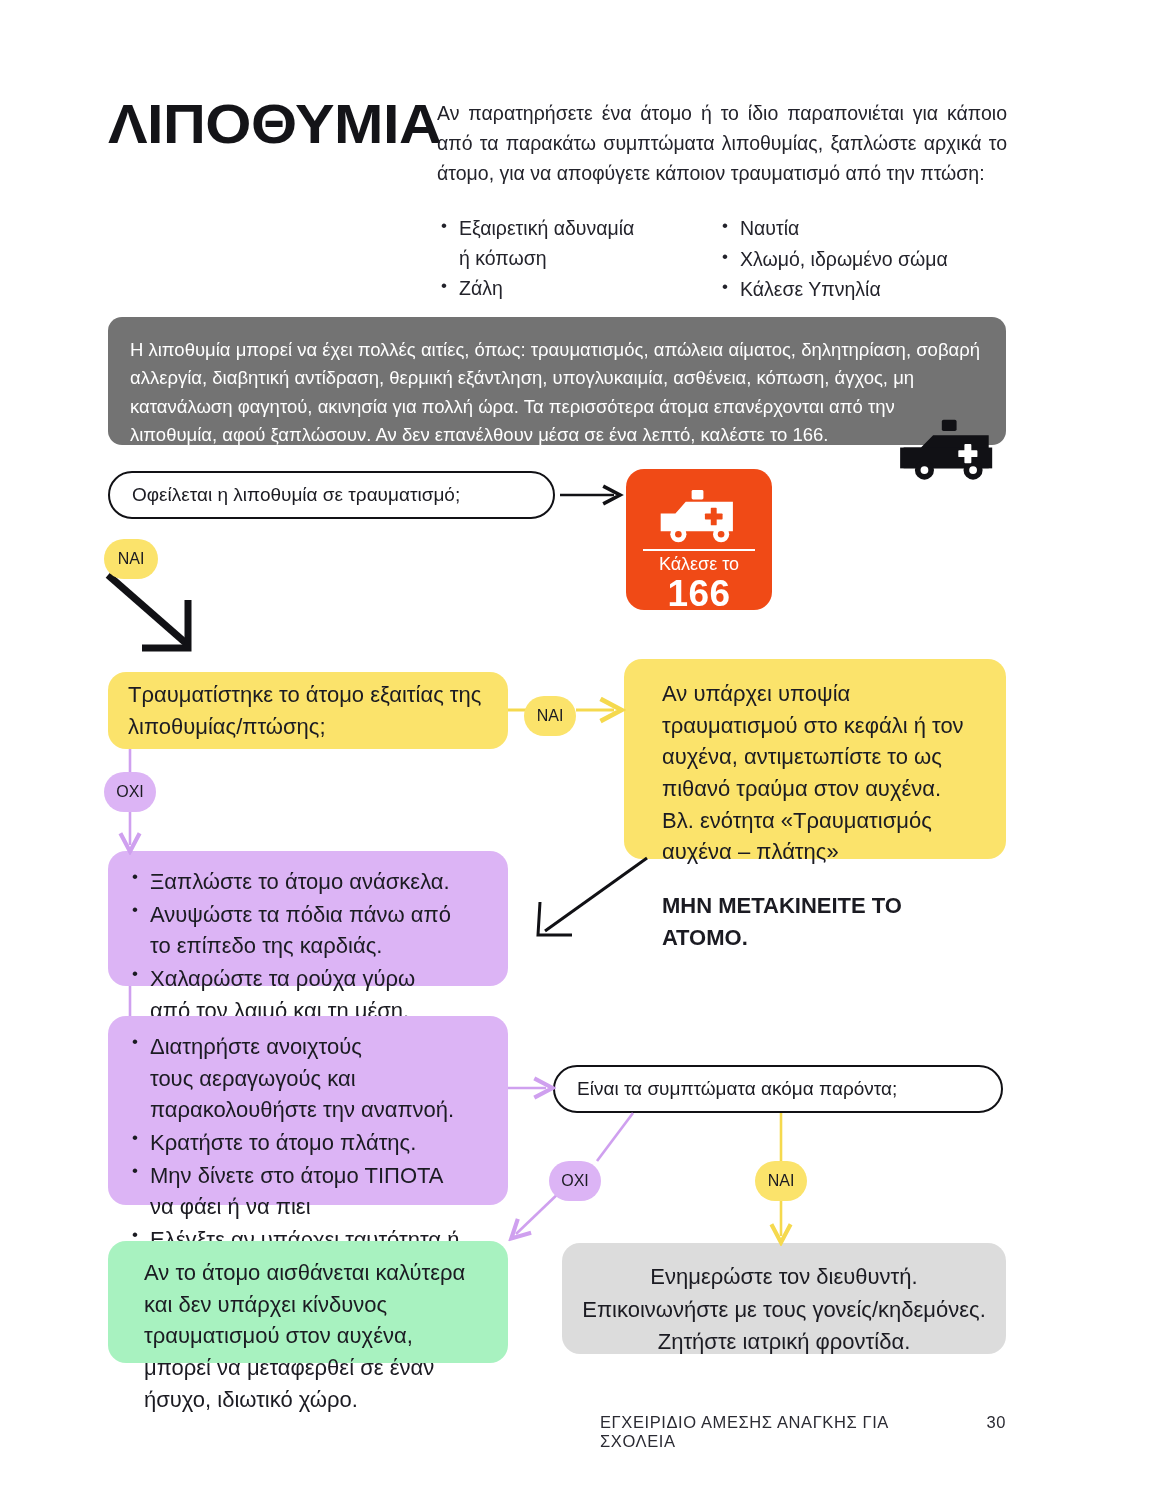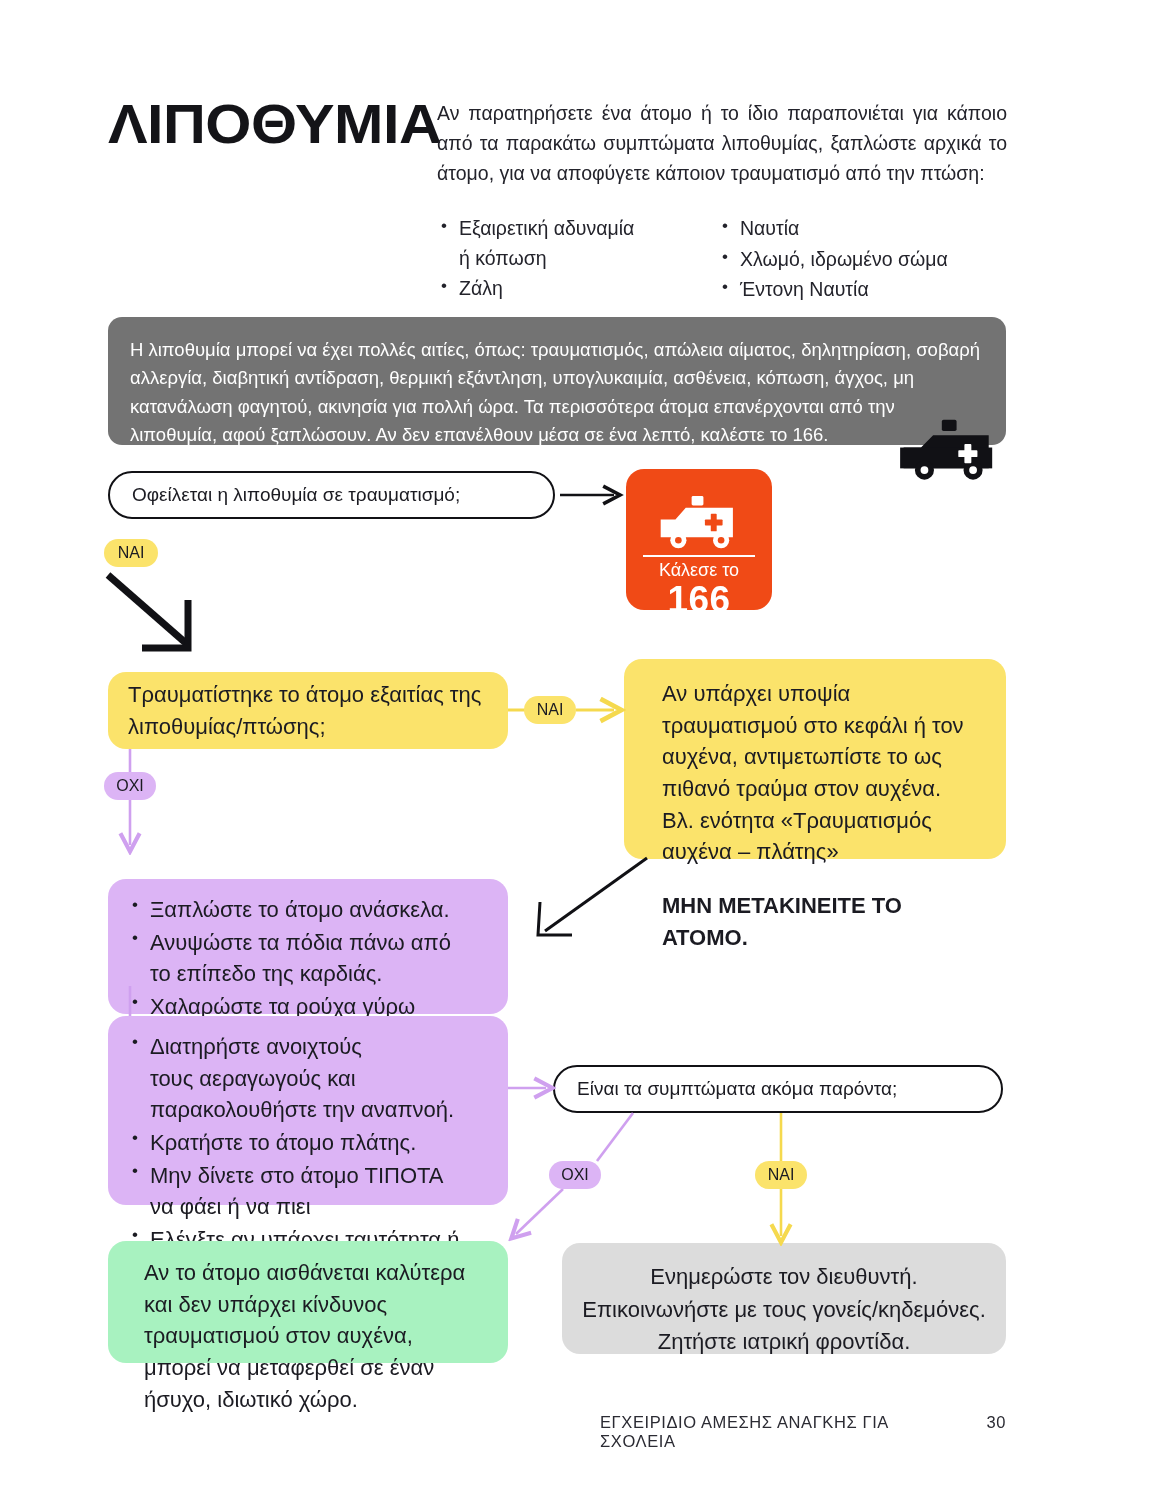--- a/index.html
+++ b/index.html
@@ -92,21 +92,21 @@
     position: absolute;
     left: 626px;
     top: 469px;
     width: 146px;
     height: 141px;
     background: #f04a16;
     border-radius: 18px;
     color: #ffffff;
     text-align: center;
     box-sizing: border-box;
-    padding-top: 26px;
+    padding-top: 20px;
   }
   #call-card .amb-wrap { height: 58px; display:flex; align-items:center; justify-content:center; }
   #call-rule {
     width: 112px; height: 2px; background: #ffffff;
     margin: 2px auto 4px auto;
   }
   #call-label { font-size: 18px; line-height: 1.1; }
   #call-number { font-size: 37px; font-weight: 800; line-height: 1.05; letter-spacing: 0.5px; }
 
   
@@ -143,21 +143,20 @@
   #box-yellow-info {
     left: 624px; top: 659px; width: 382px; height: 200px;
     background: #fbe36b;
     padding: 19px 38px;
   }
   #box-yellow-info .warn { font-weight: 700; margin-top: 22px; }
   #box-purple-1 {
     left: 108px; top: 851px; width: 400px; height: 135px;
     background: #dcb4f5;
     padding: 15px 20px;
-    margin-top: 28px;
   }
   #box-purple-2 {
     left: 108px; top: 1016px; width: 400px; height: 189px;
     background: #dcb4f5;
     padding: 15px 20px;
   }
   .box ul { margin: 0; padding-left: 22px; list-style: none; }
   .box li { position: relative; margin: 0 0 1px 0; }
   .box li:before {
     content: "\2022";
@@ -178,21 +177,21 @@
 
   
   .flow-label {
     position: absolute;
     border-radius: 999px;
     font-size: 16px;
     display: flex;
     align-items: center;
     justify-content: center;
     color: #1b1b22;
-    height: 28px;
+    height: 40px;
     z-index: 5;
   }
   .lbl-yellow { background: #fbe36b; }
   .lbl-purple { background: #dcb4f5; }
   #lbl-nai-1 { left: 104px; top: 539px; width: 54px; }
   #lbl-nai-2 { left: 524px; top: 696px; width: 52px; }
   #lbl-oxi-1 { left: 104px; top: 772px; width: 52px; }
   #lbl-oxi-2 { left: 549px; top: 1161px; width: 52px; }
   #lbl-nai-3 { left: 755px; top: 1161px; width: 52px; }
 
@@ -230,21 +229,21 @@
   <div class="sym-col" id="sym-col-1">
     <ul>
       <li>Εξαιρετική αδυναμία<br>ή κόπωση</li>
       <li>Ζάλη</li>
     </ul>
   </div>
   <div class="sym-col" id="sym-col-2">
     <ul>
       <li>Ναυτία</li>
       <li>Χλωμό, ιδρωμένο σώμα</li>
-      <li>Έντονη Ναυτία</li>
+      <li>Κάλεσε Υπνηλία</li>
     </ul>
   </div>
 
   <div id="info-box">
     <div>Η λιποθυμία μπορεί να έχει πολλές αιτίες, όπως: τραυματισμός, απώλεια αίματος, δηλητηρίαση, σοβαρή αλλεργία, διαβητική αντίδραση, θερμική εξάντληση, υπογλυκαιμία, ασθένεια, κόπωση, άγχος, μη κατανάλωση φαγητού, ακινησία για πολλή ώρα. Τα περισσότερα άτομα επανέρχονται από την λιποθυμία, αφού ξαπλώσουν. Αν δεν επανέλθουν μέσα σε ένα λεπτό, καλέστε το 166.</div>
   </div>
 
   <div id="amb-small">
     <svg viewBox="0 0 120 76" width="105" height="66" aria-hidden="true">
       <g fill="#111115">

